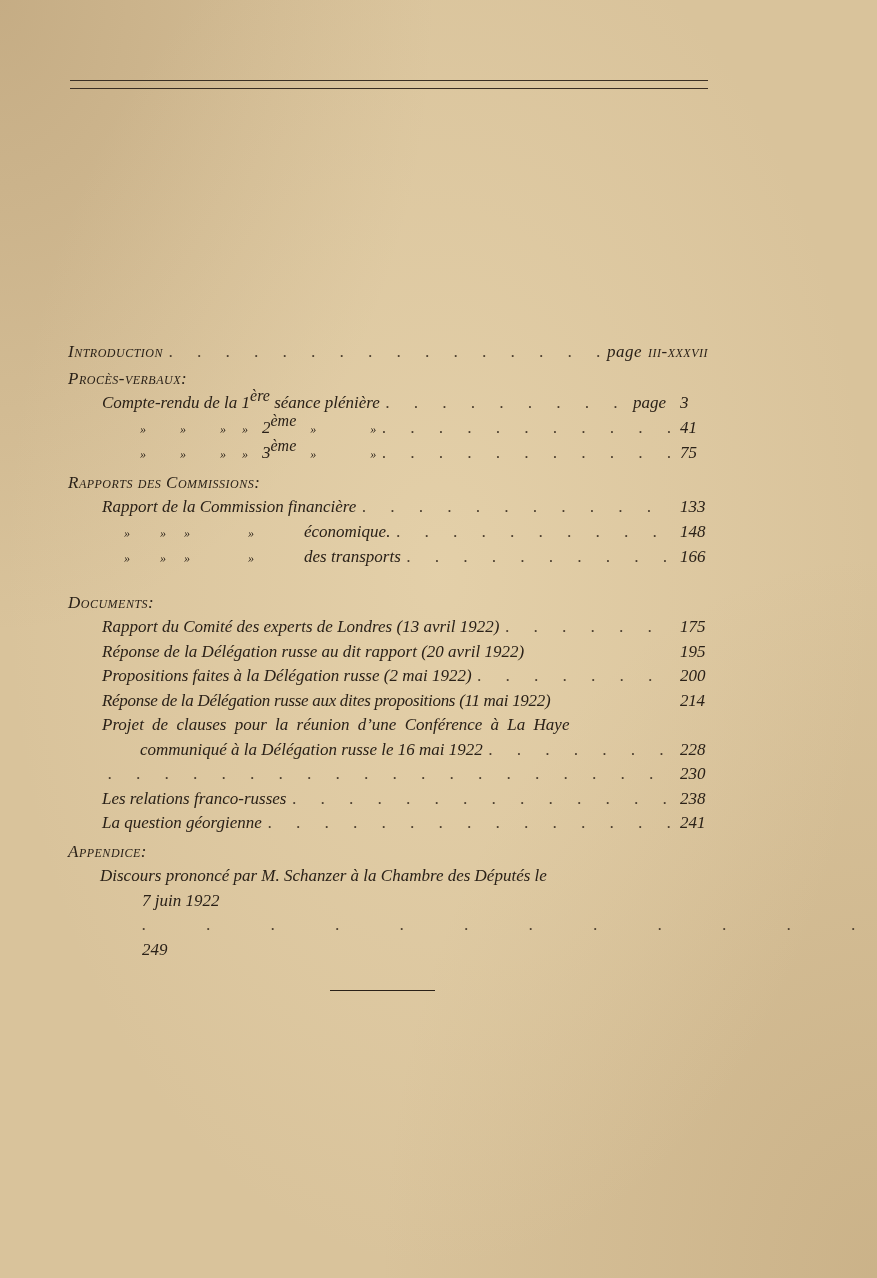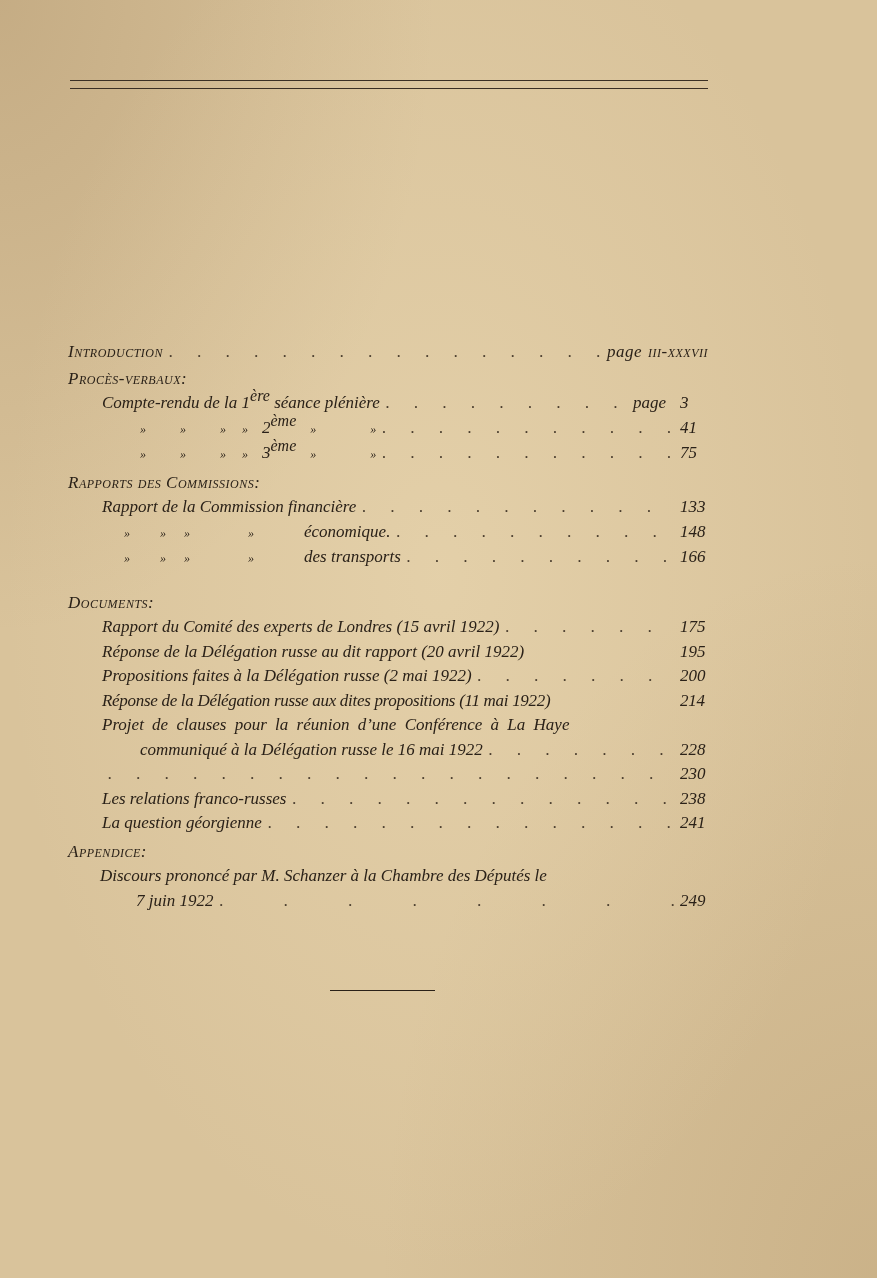--- a/index.html
+++ b/index.html
@@ -100,21 +100,21 @@
     <span>des transports</span>
     <span class="leader"></span>
     <span class="pg">166</span>
   </div>
 
   <div class="line heading" style="margin-top:20px;align-items:flex-end;">
     <span>Documents:</span>
   </div>
 
   <div class="line indent1">
-    <span>Rapport du Comité des experts de Londres (15 avril 1922)</span>
+    <span>Rapport du Comité des experts de Londres (13 avril 1922)</span>
     <span class="leader"></span>
     <span class="pg">175</span>
   </div>
 
   <div class="line indent1">
     <span>Réponse de la Délégation russe au dit rapport (20 avril 1922)</span>
     <span style="flex:1"></span>
     <span class="pg">195</span>
   </div>
 
@@ -156,20 +156,20 @@
     <span class="pg">241</span>
   </div>
 
   <div class="line heading" style="margin-top:4px;">
     <span>Appendice:</span>
   </div>
 
   <div class="line indent1" style="padding-left:32px;">
     <span>Discours prononcé par M. Schanzer à la Chambre des Députés le</span>
   </div>
-  <div class="line" style="padding-left:68px;">
+  <div class="line" style="padding-left:68px;flex-direction:column;">
     <span>7 juin 1922</span>
     <span class="leader" style="letter-spacing:28px;"></span>
     <span class="pg">249</span>
   </div>
 </div>
 
 <div class="short-rule"></div>
 
 </body></html>

